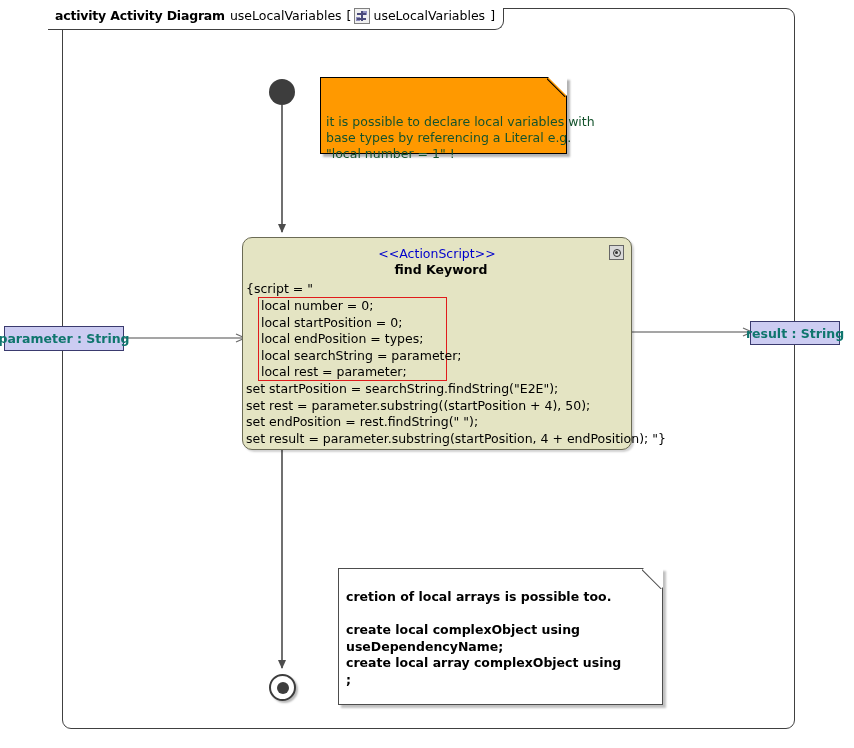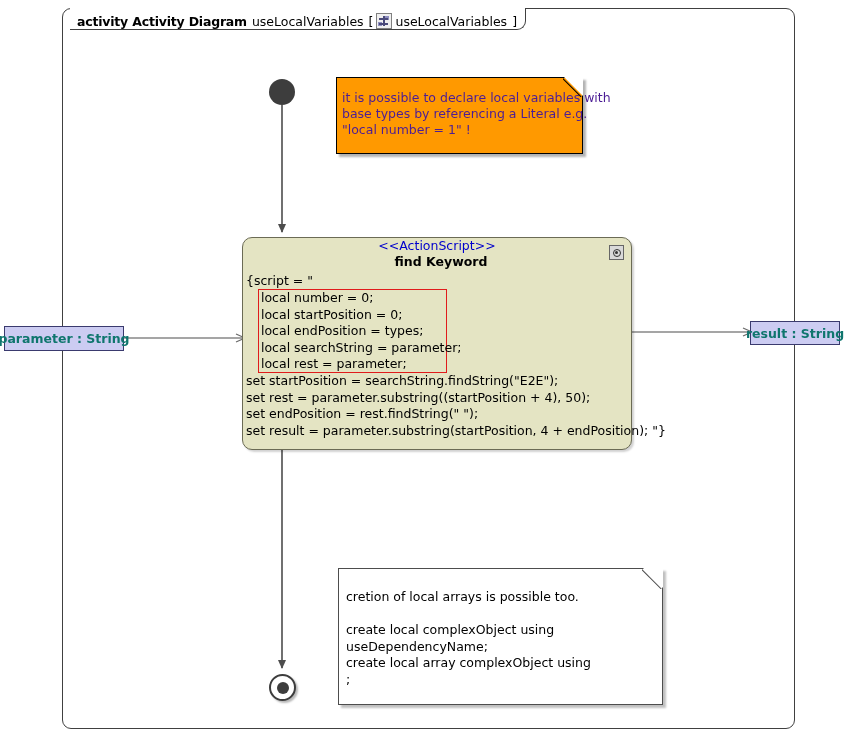--- a/index.html
+++ b/index.html
@@ -22,31 +22,31 @@
     top: 8px;
     width: 733px;
     height: 721px;
     border: 1.5px solid #404040;
     border-radius: 9px 9px 9px 9px;
     box-sizing: border-box;
     background: transparent;
   }
   #frame-header {
     position: absolute;
-    left: 70px;
+    left: 48px;
     top: 8px;
     height: 22px;
     padding: 0 8px 0 7px;
     border: 1.5px solid #404040;
     border-top: none;
     border-left: none;
     border-radius: 0 0 9px 0;
     box-sizing: border-box;
     display: flex;
-    align-items: flex-end;
+    align-items: flex-start;
     background: #ffffff;
     white-space: nowrap;
     font-size: 12.5px;
     color: #000;
   }
   .hdr-kw {
     font-weight: bold;
     letter-spacing: -0.2px;
   }
   .hdr-name {
@@ -117,32 +117,32 @@
     top: 5.5px;
     width: 12px;
     height: 12px;
     border-radius: 50%;
     background: #3d3d3d;
   }
 
   
   #note-orange {
     position: absolute;
-    left: 336px;
+    left: 320px;
     top: 77px;
     width: 247px;
     height: 77px;
     background: #ff9900;
     border: 1px solid #000000;
     box-sizing: border-box;
     box-shadow: 3px 3px 2px rgba(0,0,0,0.30);
     font-size: 12.5px;
     line-height: 16px;
-    color: #4c1d95;
-    padding: 12px 6px 4px 5px;
+    color: #14532d;
+    padding: 36px 6px 4px 5px;
   }
   #note-orange .fold {
     position: absolute;
     right: -1px;
     top: -1px;
     width: 0;
     height: 0;
     border-left: 19px solid transparent;
     border-top: 19px solid #ffffff;
   }
@@ -175,20 +175,21 @@
     width: 325px;
     height: 137px;
     background: #ffffff;
     border: 1px solid #4d4d4d;
     box-sizing: border-box;
     box-shadow: 3px 3px 2px rgba(0,0,0,0.25);
     font-size: 12.5px;
     line-height: 16.5px;
     color: #000;
     padding: 20px 6px 0 7px;
+    font-weight: bold;
   }
   #note-white .fold {
     position: absolute;
     right: -1px;
     top: -1px;
     width: 0;
     height: 0;
     border-left: 20px solid transparent;
     border-top: 20px solid #ffffff;
   }
@@ -223,20 +224,21 @@
     background: #e4e4c3;
     border: 1.5px solid #6b6b55;
     border-radius: 10px;
     box-sizing: border-box;
     box-shadow: 2px 2px 2px rgba(0,0,0,0.18);
   }
   #action-stereotype {
     text-align: center;
     color: #0000cc;
     font-size: 12.5px;
+    margin-top: 8px;
     line-height: 15px;
   }
   #action-title {
     text-align: center;
     color: #000;
     font-size: 12.5px;
     font-weight: bold;
     line-height: 16px;
     margin-top: 1px;
     margin-left: 8px;

